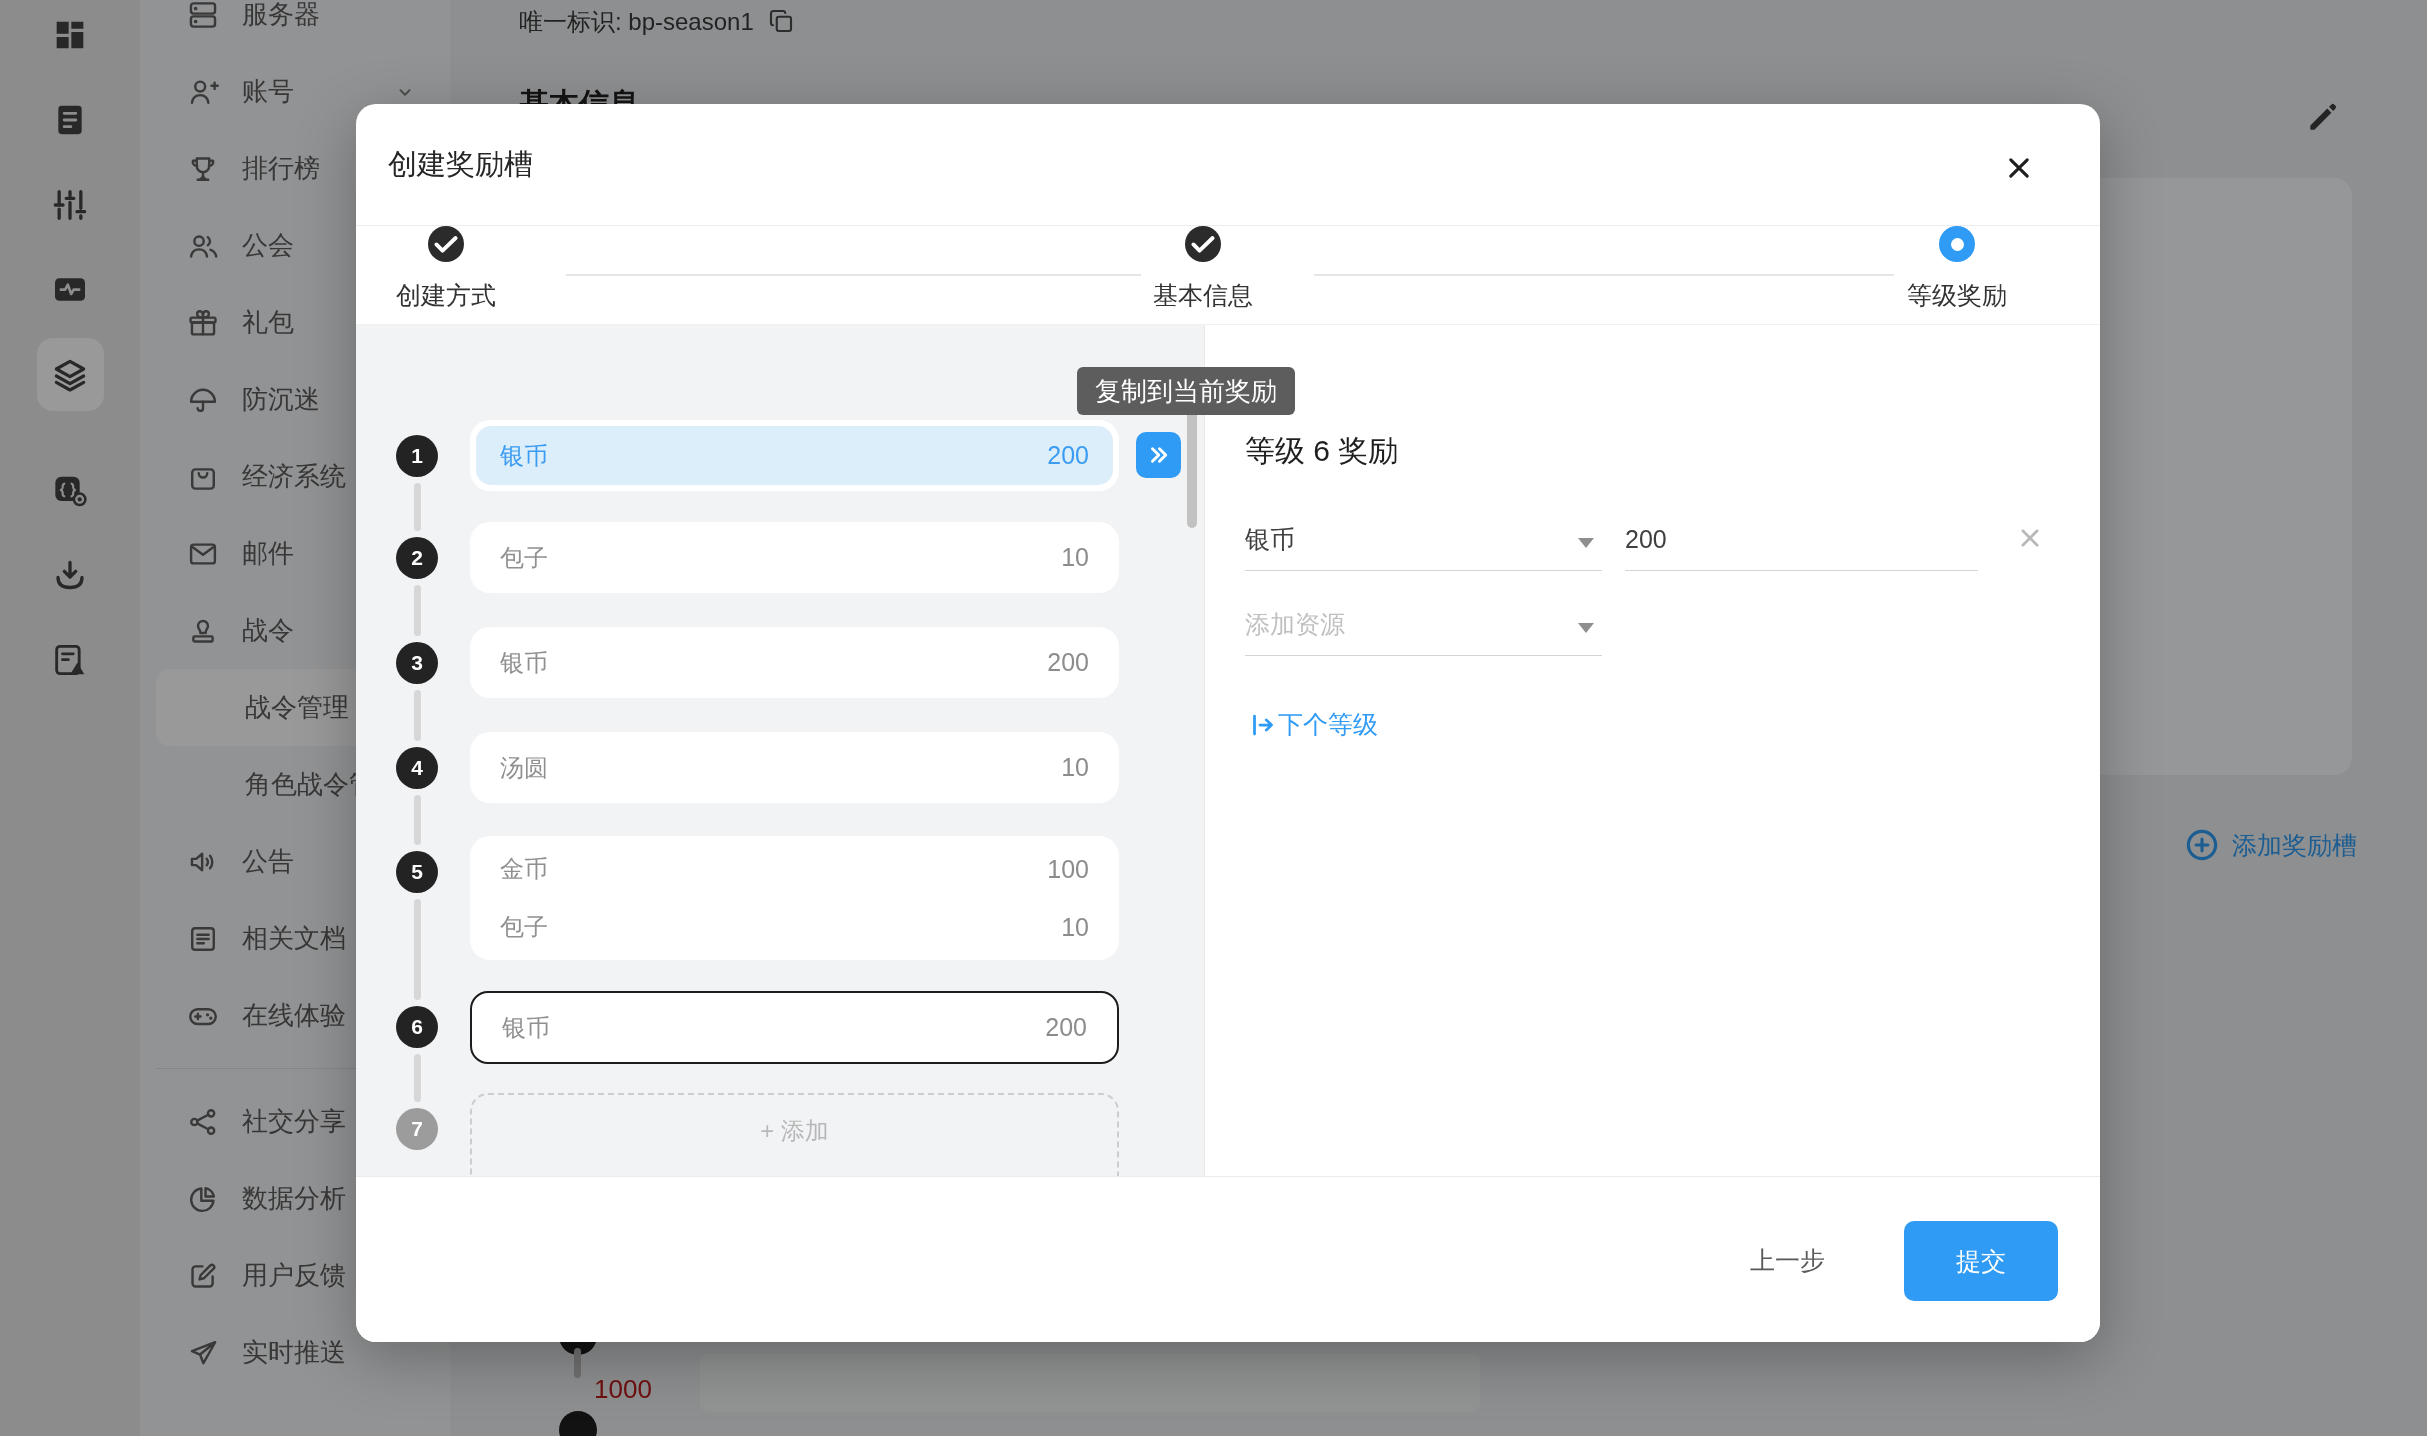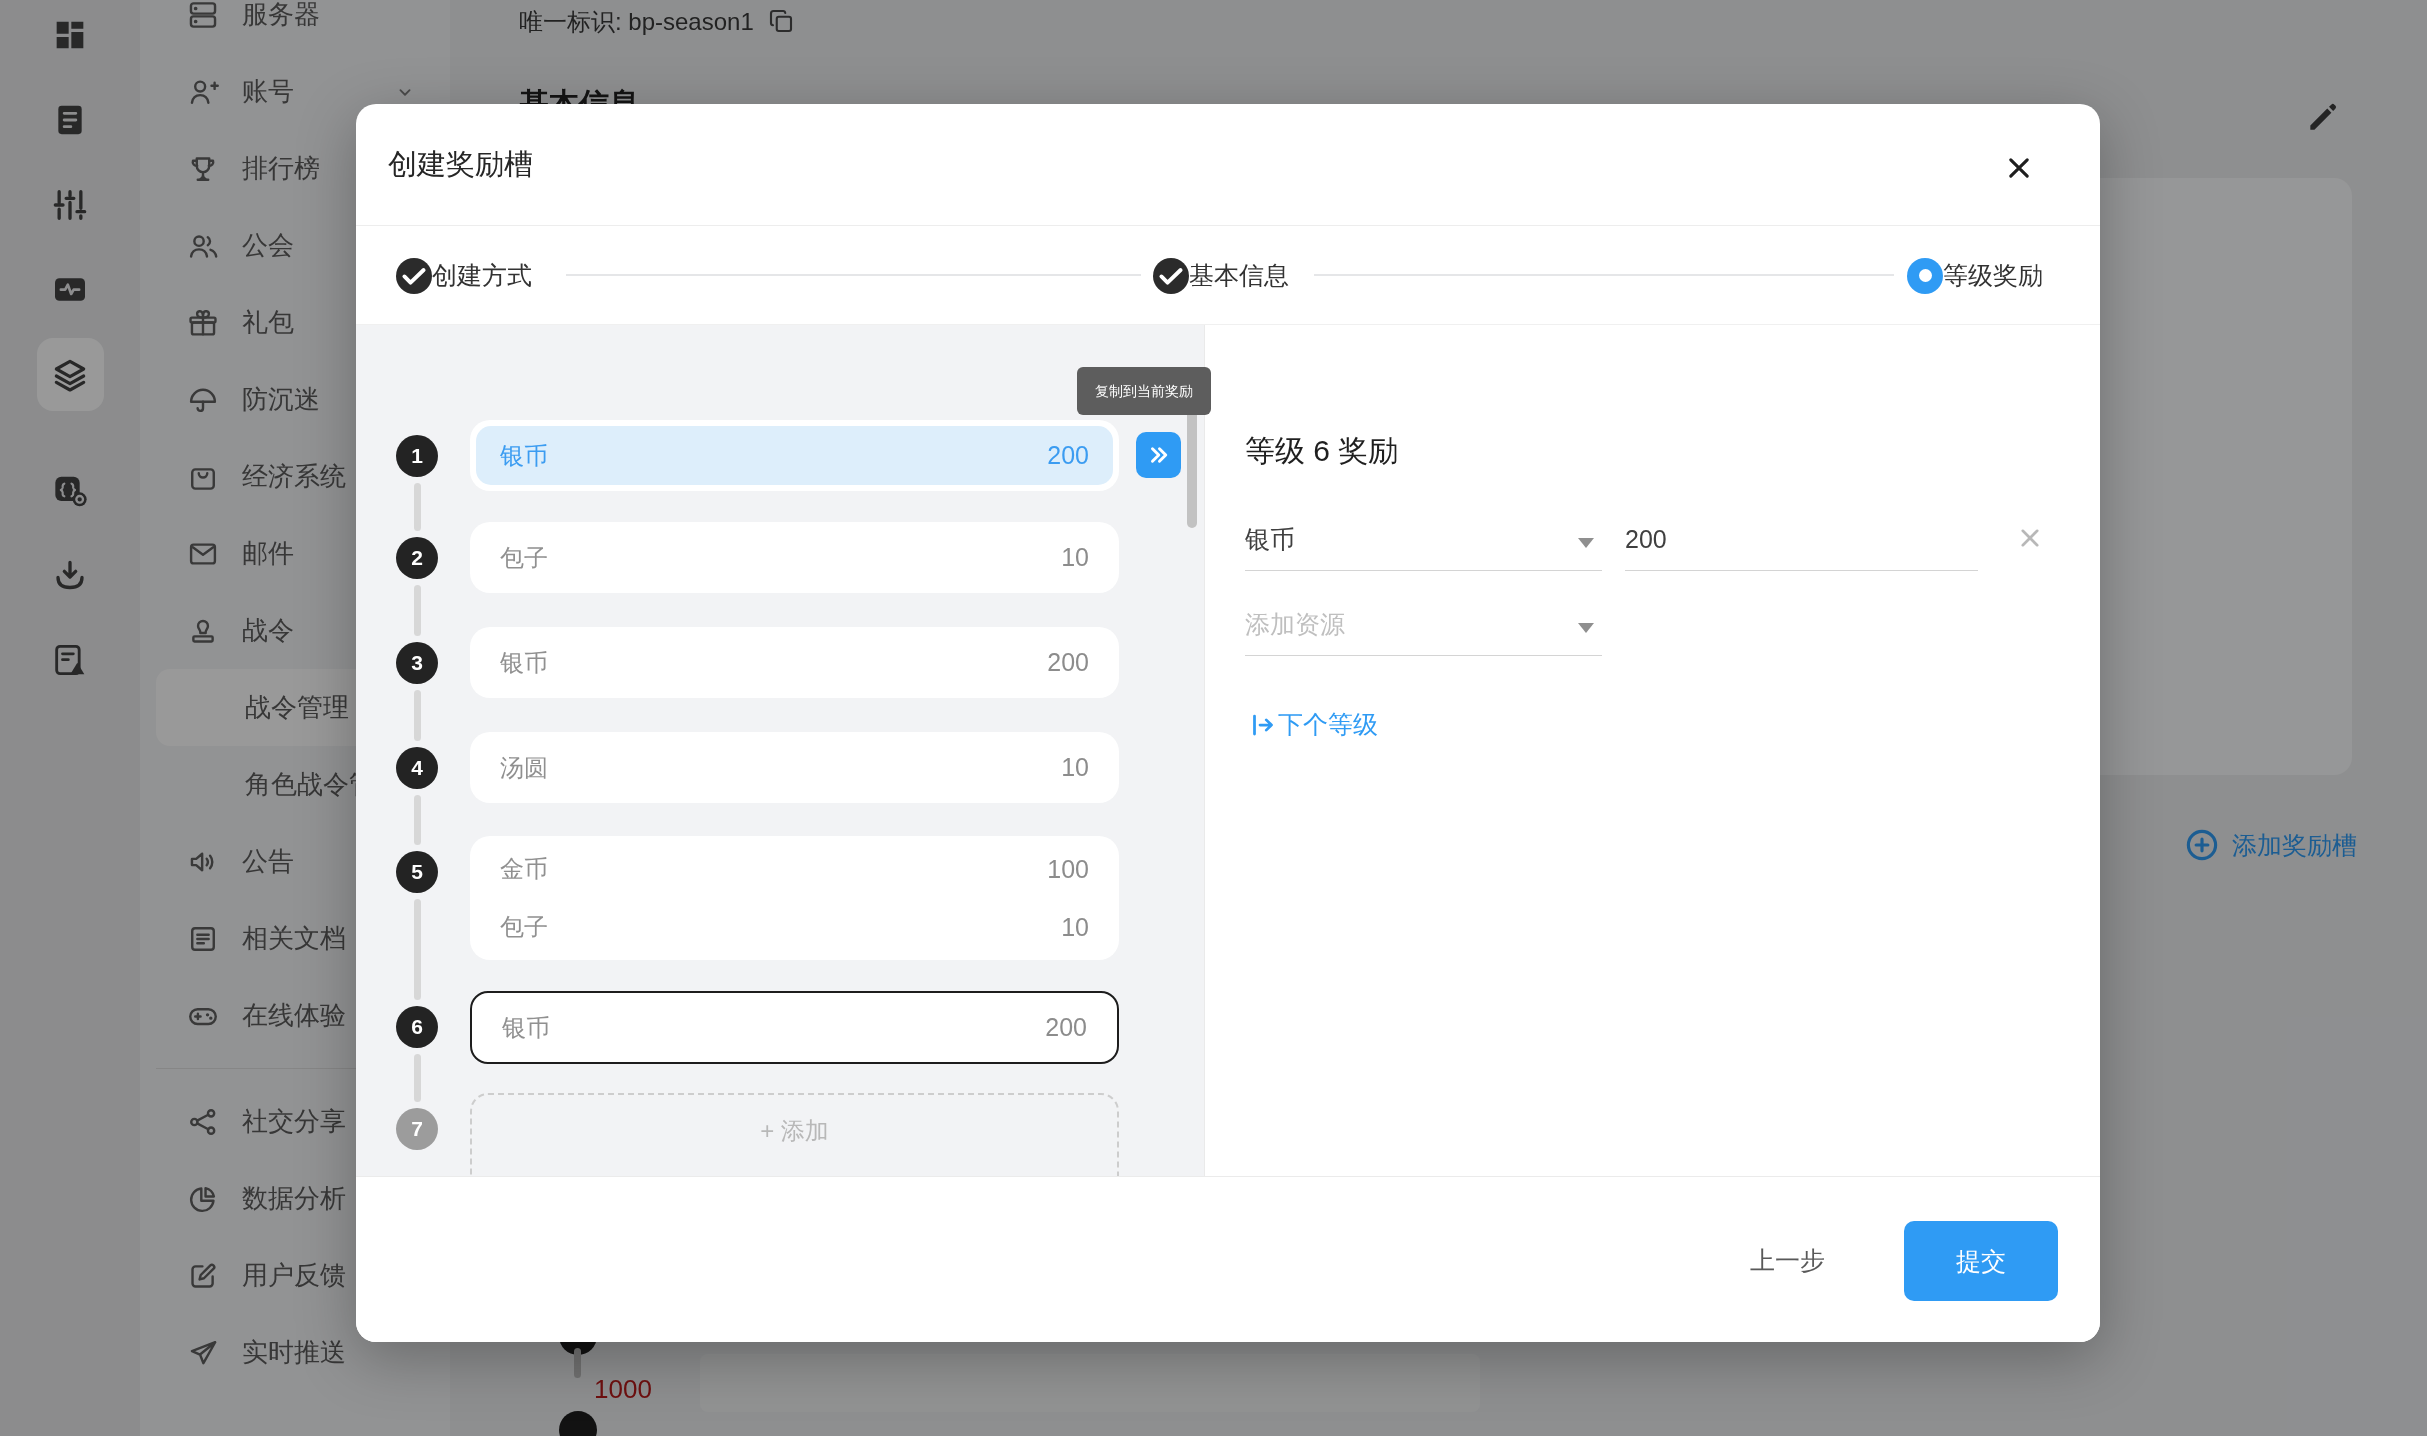--- a/index.html
+++ b/index.html
@@ -44,21 +44,21 @@
 
   
   .overlay{position:absolute;inset:0;background:rgba(0,0,0,0.40);z-index:5;}
   .modal{position:absolute;left:344px;top:104px;width:1744px;height:1238px;background:#fff;border-radius:20px;z-index:10;box-shadow:0 16px 60px rgba(0,0,0,.28);overflow:hidden;margin-left:12px;}
 
   .m-header{position:absolute;left:0;top:0;right:0;height:122px;display:flex;align-items:center;padding-left:32px;border-bottom:1px solid #ededed;}
   .m-title{font-size:29px;font-weight:500;color:#262626;}
   .m-close{position:absolute;left:1646px;top:47px;width:34px;height:34px;color:#1f1f1f;background:none;border:none;cursor:pointer;padding:0;}
 
   .steps{position:absolute;left:0;top:122px;right:0;height:99px;border-bottom:1px solid #f0f0f0;}
-  .step{position:absolute;top:0;height:99px;display:flex;align-items:center;}
+  .step{position:absolute;top:0;height:99px;display:flex;align-items:center;gap:17px;flex-direction:column;}
   .step-circle{width:36px;height:36px;border-radius:50%;background:#2b2b2b;display:flex;align-items:center;justify-content:center;flex:none;}
   .step-circle.active{background:var(--primary);position:relative;}
   .step-circle.active::after{content:"";width:13px;height:13px;border-radius:50%;background:#fff;}
   .step-label{font-size:25px;color:#333;}
   .step-line{position:absolute;top:48px;height:2px;background:#e5e6e8;}
 
   .left-panel{position:absolute;left:0;top:221px;width:849px;height:851px;background:#f2f3f5;border-right:1px solid #eaeaea;overflow:hidden;}
   .slot-marker{position:absolute;left:40px;width:42px;height:42px;border-radius:50%;background:var(--marker);color:#fff;font-size:21px;font-weight:700;display:flex;align-items:center;justify-content:center;}
   .slot-marker.add{background:#9c9c9c;}
   .slot-connector{position:absolute;left:58px;width:7px;border-radius:4px;background:#d7d7d7;}
@@ -69,21 +69,21 @@
   .slot-card.selected{padding:6px;}
   .sel-fill{flex:1;display:flex;flex-direction:column;justify-content:center;border-radius:15px;background:var(--sel-fill);padding:0 24px;}
   .slot-card.selected .nm,.slot-card.selected .val{color:var(--sel-text);}
   .slot-card.current{border:2px solid #1d1d1d;border-radius:18px;}
   .slot-card.addcard{background:transparent;border:2px dashed #cdcdcd;border-radius:18px;justify-content:flex-start;align-items:center;padding-top:20px;}
   .add-label{font-size:24px;color:#b8b8b8;}
   .scrollbar{position:absolute;left:831px;top:63px;width:10px;height:140px;border-radius:5px;background:#c2c2c2;}
 
   .copy-btn{position:absolute;left:780px;top:328px;width:45px;height:46px;border-radius:10px;background:var(--primary);border:none;cursor:pointer;display:flex;align-items:center;justify-content:center;padding:0;}
   .copy-btn .ico{width:28px;height:28px;}
-  .tooltip{position:absolute;left:721px;top:263px;height:48px;line-height:48px;padding:0 18px;border-radius:6px;background:var(--tooltip-bg);color:#fff;font-size:14px;white-space:nowrap;}
+  .tooltip{position:absolute;left:721px;top:263px;height:48px;line-height:48px;padding:0 18px;border-radius:6px;background:var(--tooltip-bg);color:#fff;font-size:26px;white-space:nowrap;}
 
   .ed-title{position:absolute;left:889px;top:327px;font-size:30px;font-weight:500;color:#1f1f1f;}
   .field{position:absolute;height:62px;border-bottom:1px solid #d4d4d4;display:flex;align-items:center;font-size:25px;color:#404040;}
   .field .caret{position:absolute;right:8px;bottom:22px;width:0;height:0;border-left:8px solid transparent;border-right:8px solid transparent;border-top:10px solid #8f8f8f;}
   .field.placeholder{color:#bfbfbf;}
   .field input{border:none;outline:none;background:transparent;font:inherit;color:#404040;width:100%;}
   .clear-btn{position:absolute;left:1658px;top:418px;width:32px;height:32px;color:#b8b8b8;background:none;border:none;cursor:pointer;padding:0;}
   .next-link{position:absolute;left:892px;top:604px;display:flex;align-items:center;color:var(--primary);font-size:25px;background:none;border:none;cursor:pointer;padding:0;font-family:inherit;}
   .next-link .ico{width:30px;height:30px;}
 

